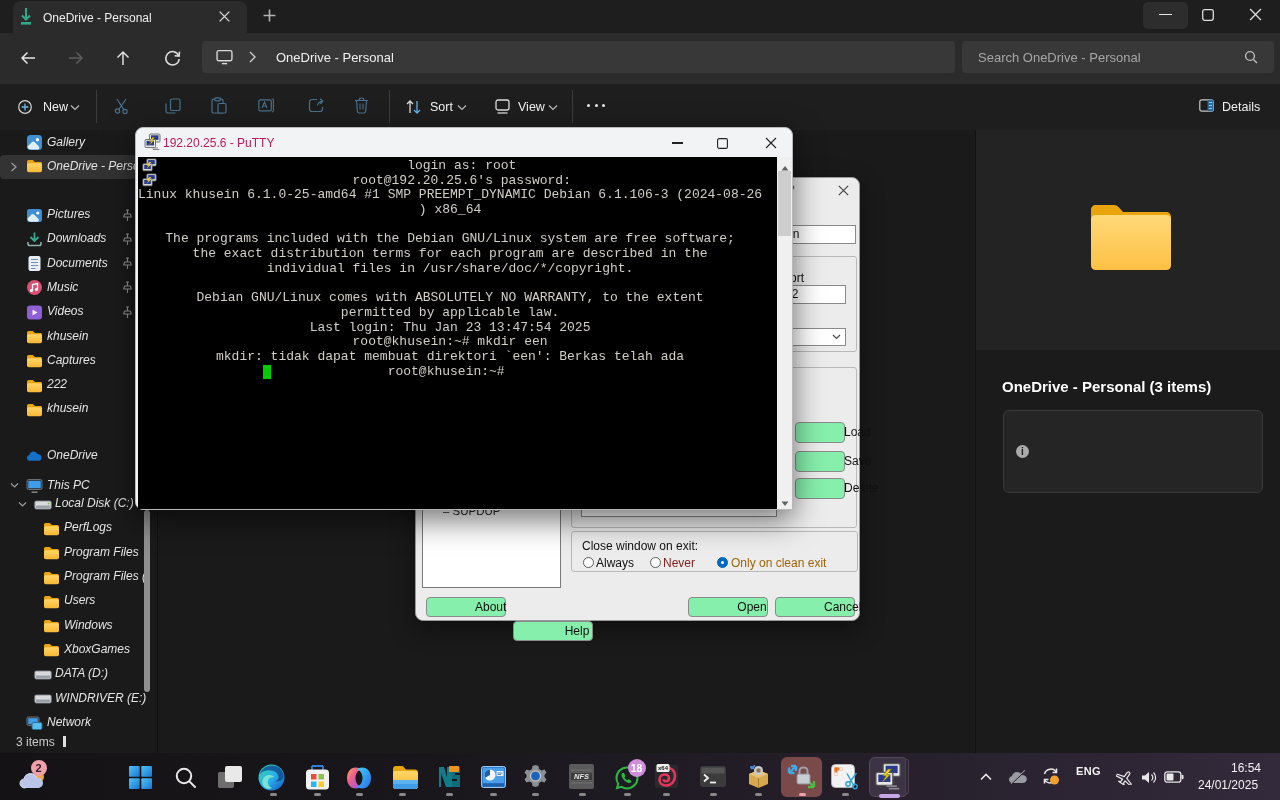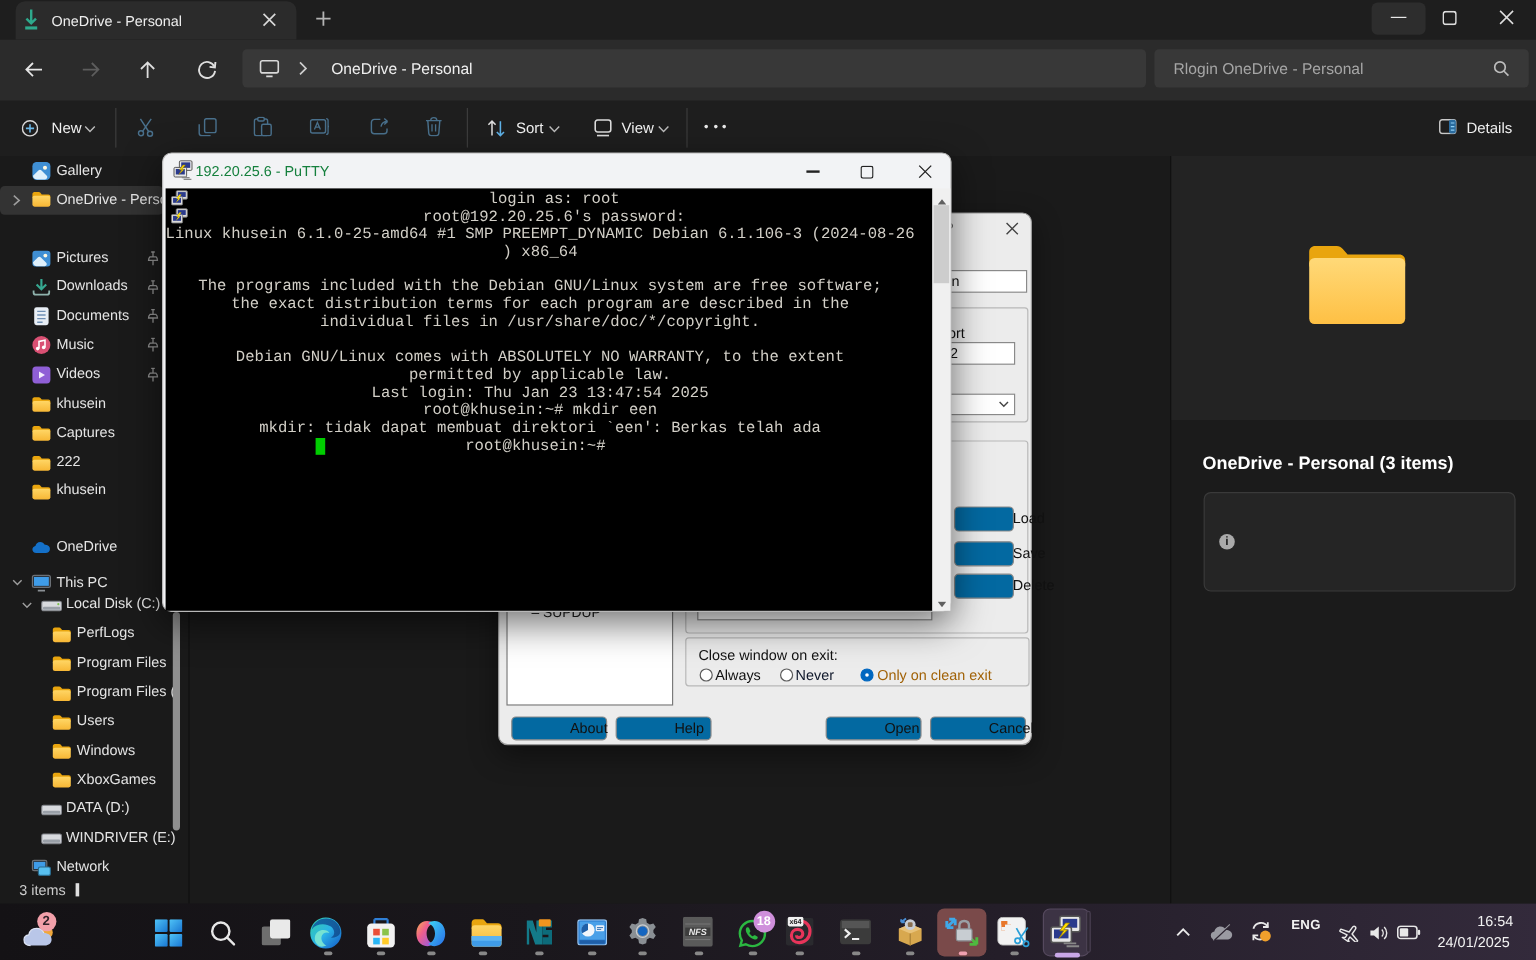--- a/index.html
+++ b/index.html
@@ -12,34 +12,34 @@
 #tabtitle { position:absolute; left:30px; top:10px; font-size:12px; color:#eeeeee; }
 #addr { position:absolute; left:0; top:33px; width:1280px; height:51px; background:#2b2b2b; }
 .navic { position:absolute; top:0; }
 #addrfield { position:absolute; left:202px; top:8px; width:753px; height:32px; background:#383838; border-radius:4px; }
 #searchfield { position:absolute; left:962px; top:8px; width:312px; height:32px; background:#383838; border-radius:4px; }
 #toolbar { position:absolute; left:0; top:84px; width:1280px; height:46px; background:#1e1e1e; }
 .tsep { position:absolute; top:6px; width:1px; height:33px; background:#3c3c3c; }
 #content { position:absolute; left:0; top:130px; width:1280px; height:623px; background:#1a1a1a; }
 #sidebar { position:absolute; left:0; top:0; width:157px; height:599px; }
 #sidediv { position:absolute; left:157px; top:0; width:1px; height:623px; background:#101010; }
-.srow { position:absolute; left:0; width:140px; height:24px; }
+.srow { position:absolute; left:0; width:140px; height:24px;font-style:italic; }
 .srow .txt { position:absolute; left:47px; top:3.5px; font-size:12px; color:#e4e4e4; white-space:nowrap; }
 .srow .ic { position:absolute; left:26px; top:3px; width:17px; height:17px; }
 .pin { position:absolute; left:122px; top:5px; width:11px; height:13px; opacity:.75; }
 #sscroll { position:absolute; left:144px; top:380px; width:6px; height:182px; background:#8f8f8f; border-radius:3px; }
 #statusbar { position:absolute; left:0; top:599px; width:1280px; height:24px; }
 #detailpane { position:absolute; left:976px; top:0; width:304px; height:623px; background:#1b1b1b; }
 #dpupper { position:absolute; left:0; top:0; width:304px; height:220px; background:#232323; }
 #dpdivider { position:absolute; left:-1px; top:0; width:1px; height:623px; background:#111111; }
 
 
 #pcfg { position:absolute; left:415px; top:177px; width:445px; height:444px; background:#ececec; border:1px solid #9a9a9a; border-radius:8px; box-shadow:0 8px 24px rgba(0,0,0,.45); font-size:12px; color:#111; }
 .wfield { position:absolute; background:#ffffff; border:1px solid #8a8a8a; }
-.wbtn { position:absolute; background:#0369a1; border:1px solid #8a8a8a; border-radius:4px; text-align:left; font-size:12px; color:#111;padding-left:48px; }
+.wbtn { position:absolute; background:#86efac; border:1px solid #8a8a8a; border-radius:4px; text-align:center; font-size:12px; color:#111;padding-left:48px; }
 .wgroup { position:absolute; border:1px solid #b8b8b8; border-radius:3px; }
 .radio { position:absolute; width:11px; height:11px; border:1px solid #5a5a5a; border-radius:50%; background:#fff; }
 
 #putty { position:absolute; left:135px; top:127px; width:658px; height:383px; background:#f2f3f5; border-radius:8px; box-shadow:0 10px 30px rgba(0,0,0,.55); border:1px solid #b8b8b8; }
 #pterm { position:absolute; left:2px; top:29px; width:639px; height:352px; background:#000; overflow:hidden;text-align:center; }
 #pscroll { position:absolute; left:641px; top:29px; width:15px; height:352px; background:#f0f0f0; }
 #ptext { position:absolute; left:0px; top:1.8px; font-family:"Liberation Mono",monospace; font-size:13px; line-height:14.7px; color:#d2cfc7; white-space:pre; }
 
 #taskbar { position:absolute; left:0; top:0; width:1280px; height:800px; pointer-events:none; }
 #tkbg { position:absolute; left:0; top:753px; width:1280px; height:47px; background:linear-gradient(90deg,#141215 0%,#1a171c 35%,#241e29 65%,#332a3b 100%); }
@@ -93,21 +93,21 @@
       <svg style="position:absolute;left:14px;top:7px" width="17" height="17" viewBox="0 0 16 16">
           <rect x="1" y="2.5" width="14" height="9.5" rx="1.6" fill="none" stroke="#d9d9d9" stroke-width="1.3"></rect>
           <path d="M5.5 14.7 H10.5" stroke="#d9d9d9" stroke-width="1.3"></path>
         </svg>
       <svg style="position:absolute;left:46px;top:10px" width="9" height="12" viewBox="0 0 8 12">
           <path d="M1.5 1 L6.5 6 L1.5 11" stroke="#cdcdcd" stroke-width="1.4" fill="none"></path>
         </svg>
       <div style="position:absolute;left:74px;top:8.5px;font-size:13px;color:#f0f0f0">OneDrive - Personal</div>
     </div>
     <div id="searchfield">
-      <div style="position:absolute;left:16px;top:8.5px;font-size:13px;color:#a6a6a6">Rlogin OneDrive - Personal</div>
+      <div style="position:absolute;left:16px;top:8.5px;font-size:13px;color:#a6a6a6">Search OneDrive - Personal</div>
       <svg style="position:absolute;left:282px;top:9px" width="14" height="14" viewBox="0 0 14 14">
           <circle cx="6" cy="6" r="4.4" fill="none" stroke="#bdbdbd" stroke-width="1.4"></circle>
           <path d="M9.4 9.4 L13 13" stroke="#bdbdbd" stroke-width="1.4"></path>
         </svg>
     </div>
   </div>
 
   <div id="toolbar">
     <svg style="position:absolute;left:18px;top:16px" width="14" height="14" viewBox="0 0 14 14">
         <circle cx="7" cy="7" r="6.3" fill="none" stroke="#d7d7d7" stroke-width="1.2"></circle>
@@ -454,41 +454,41 @@
     <div class="wfield" style="left:165px;top:228px;width:196px;height:111px"></div>
     <div class="wbtn" style="left:379px;top:244px;width:50px;height:21px;line-height:19px">Load</div>
     <div class="wbtn" style="left:379px;top:272.5px;width:50px;height:21px;line-height:19px">Save</div>
     <div class="wbtn" style="left:379px;top:300px;width:50px;height:21px;line-height:19px">Delete</div>
 
     <div class="wgroup" style="left:155px;top:353px;width:287px;height:41px"></div>
     <div style="position:absolute;left:166px;top:361px;color:#111">Close window on exit:</div>
     <div class="radio" style="left:167px;top:378.5px"></div>
     <div style="position:absolute;left:180px;top:378px;color:#111">Always</div>
     <div class="radio" style="left:234px;top:378.5px"></div>
-    <div style="position:absolute;left:247px;top:378px;color:#0f172a">Never</div>
+    <div style="position:absolute;left:247px;top:378px;color:#7f1d1d">Never</div>
     <div class="radio" style="left:300.5px;top:378.5px;background:#0067c0;border-color:#0067c0"></div>
     <div style="position:absolute;left:304.5px;top:382.5px;width:3.5px;height:3.5px;border-radius:50%;background:#fff"></div>
     <div style="position:absolute;left:315px;top:378px;color:#a16207">Only on clean exit</div>
 
     <div class="wbtn" style="left:10px;top:419px;width:80px;height:20px;line-height:18px">About</div>
-    <div class="wbtn" style="left:97px;top:419px;width:80px;height:20px;line-height:18px">Help</div>
+    <div class="wbtn" style="left:97px;top:443px;width:80px;height:20px;line-height:18px">Help</div>
     <div class="wbtn" style="left:272px;top:419px;width:80px;height:20px;line-height:18px">Open</div>
     <div class="wbtn" style="left:359px;top:419px;width:80px;height:20px;line-height:18px">Cancel</div>
   </div>
 
   <div id="putty">
     <svg style="position:absolute;left:8px;top:5px" width="17" height="18" viewBox="0 0 17 18">
       <rect x="5.5" y="1" width="10.5" height="8" rx="1" fill="#e8e8e8" stroke="#555" stroke-width="0.8"></rect>
       <rect x="7" y="2.3" width="7.5" height="4.6" fill="#2a3a8c"></rect>
       <rect x="1" y="6.5" width="10.5" height="8" rx="1" fill="#e8e8e8" stroke="#555" stroke-width="0.8"></rect>
       <rect x="2.5" y="7.8" width="7.5" height="4.6" fill="#2a3a8c"></rect>
       <path d="M7.5 15 H14 M9 16.5 H15.5" stroke="#888" stroke-width="1"></path>
       <path d="M8.5 4.5 L5.5 8.5 H7.5 L5 12.5 L9.5 8 H7.5 L10.5 4.5 Z" fill="#ffe000" stroke="#a08000" stroke-width="0.4"></path>
     </svg>
-    <div style="position:absolute;left:27px;top:8px;font-size:12px;color:#15803d">192.20.25.6 - PuTTY</div>
+    <div style="position:absolute;left:27px;top:8px;font-size:12px;color:#be185d">192.20.25.6 - PuTTY</div>
     <div style="position:absolute;left:536px;top:14px;width:11px;height:1.5px;background:#222"></div>
     <svg style="position:absolute;left:581px;top:10px" width="11" height="11" viewBox="0 0 11 11">
         <rect x="0.6" y="0.6" width="9.8" height="9.8" rx="1.5" fill="none" stroke="#222" stroke-width="1.1"></rect>
       </svg>
     <svg style="position:absolute;left:629px;top:9px" width="12" height="12" viewBox="0 0 12 12">
         <path d="M1 1 L11 11 M11 1 L1 11" stroke="#222" stroke-width="1.1"></path>
       </svg>
     <div id="pterm">
       <pre id="ptext">   login as: root
    root@192.20.25.6's password:

